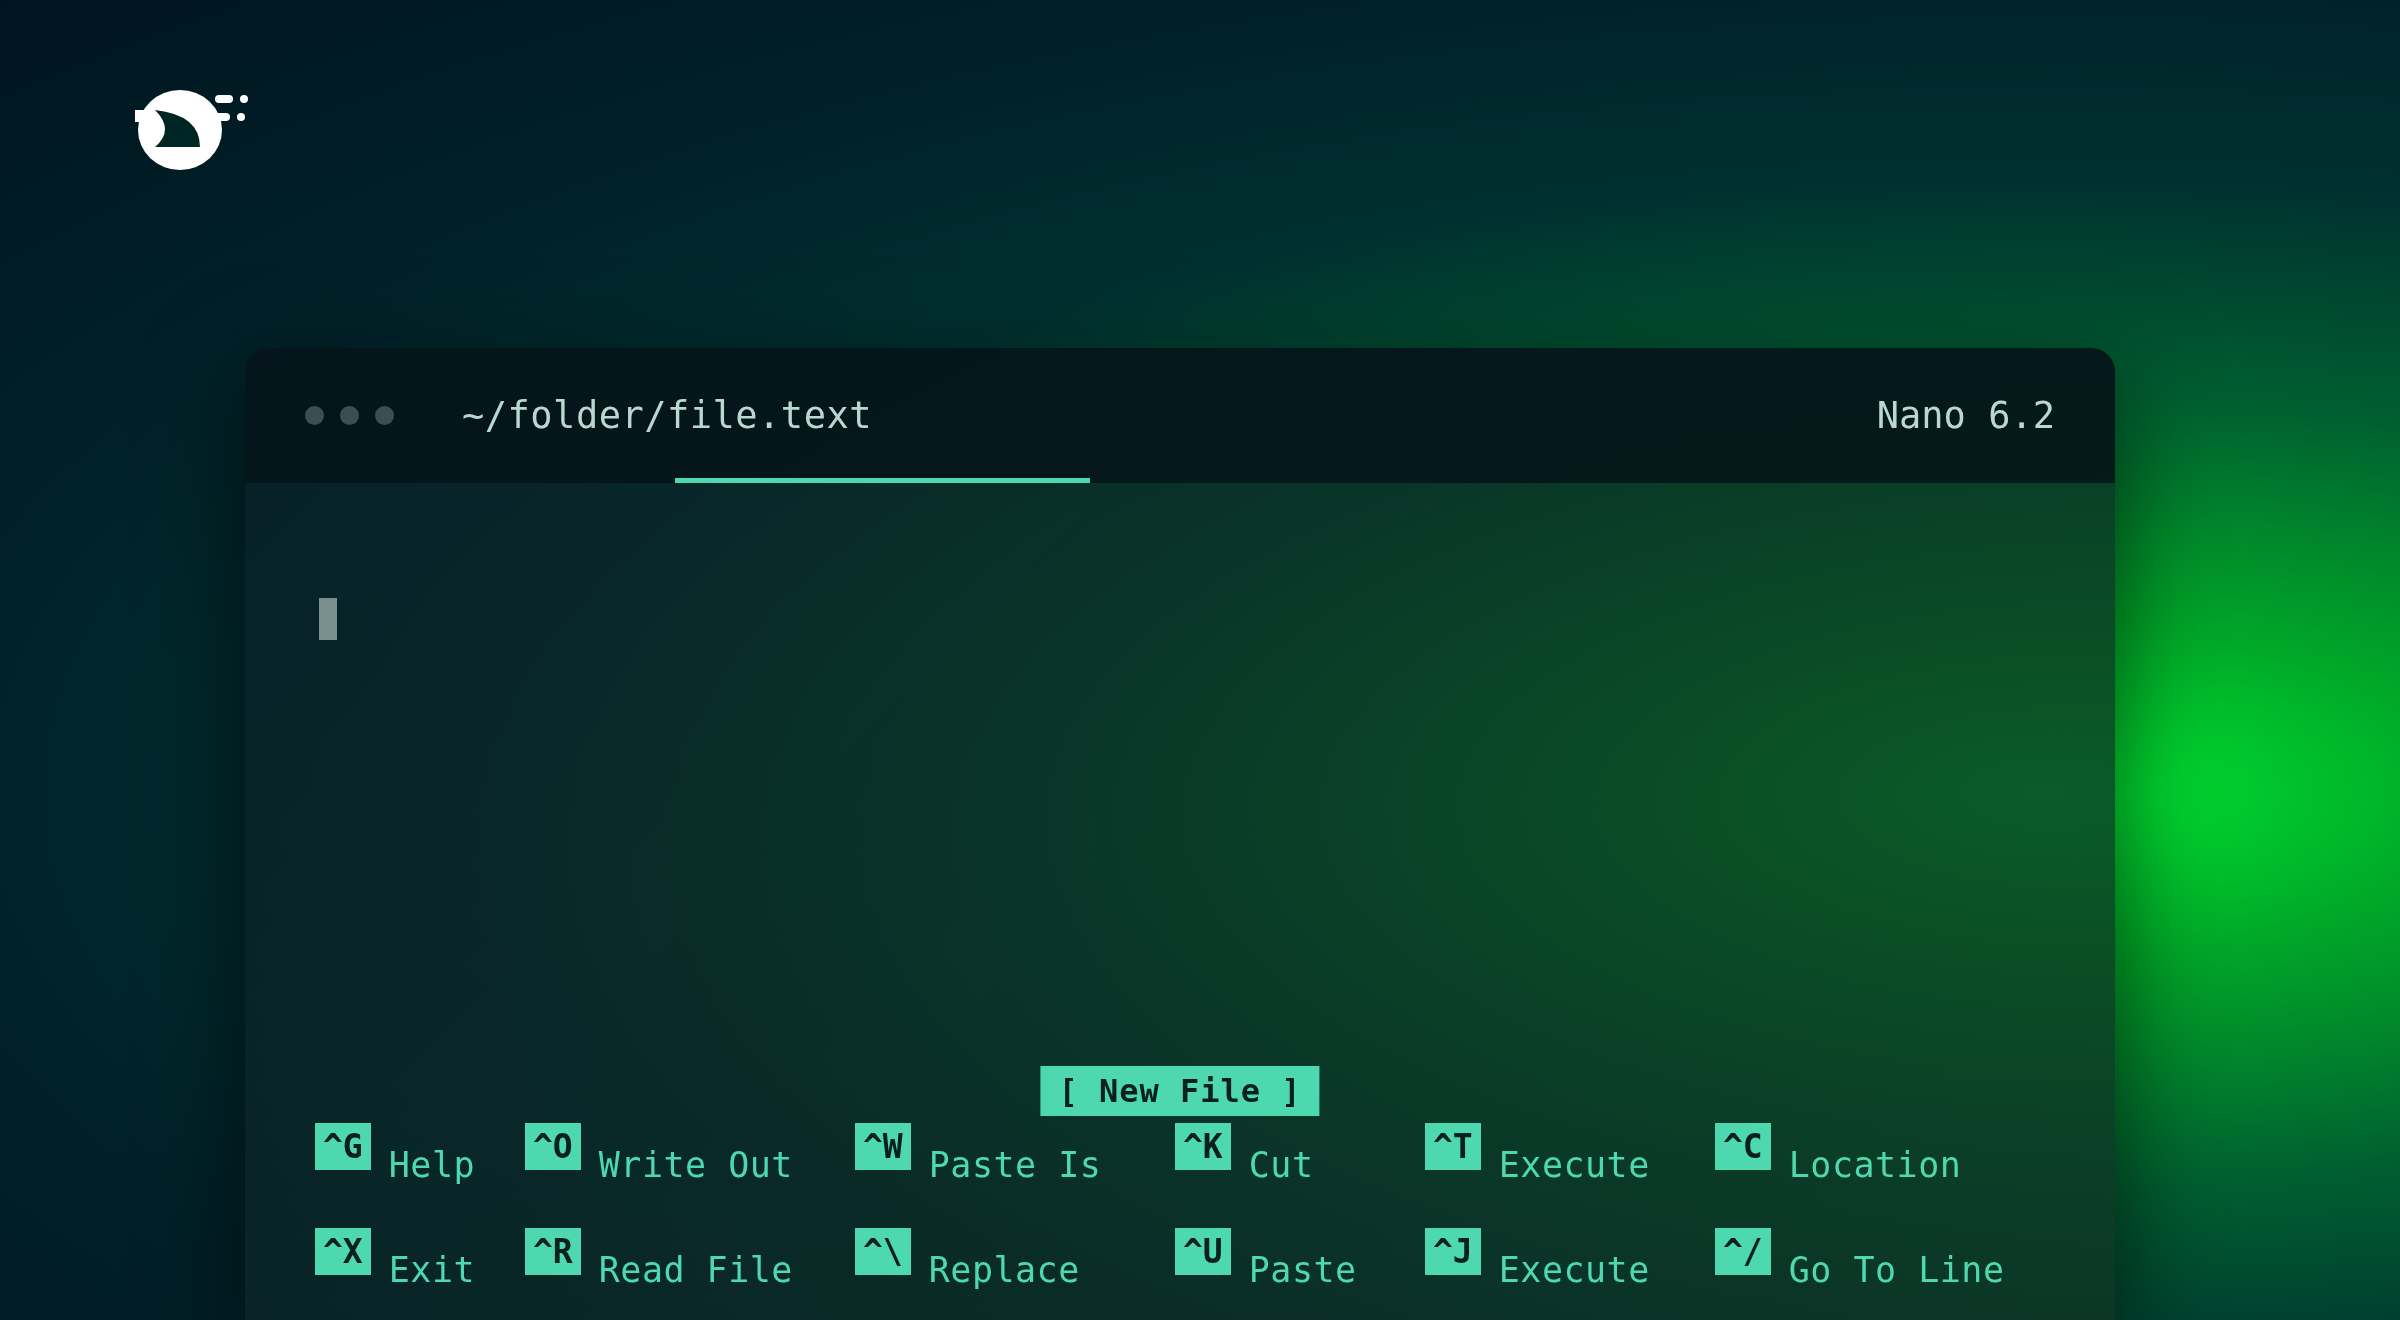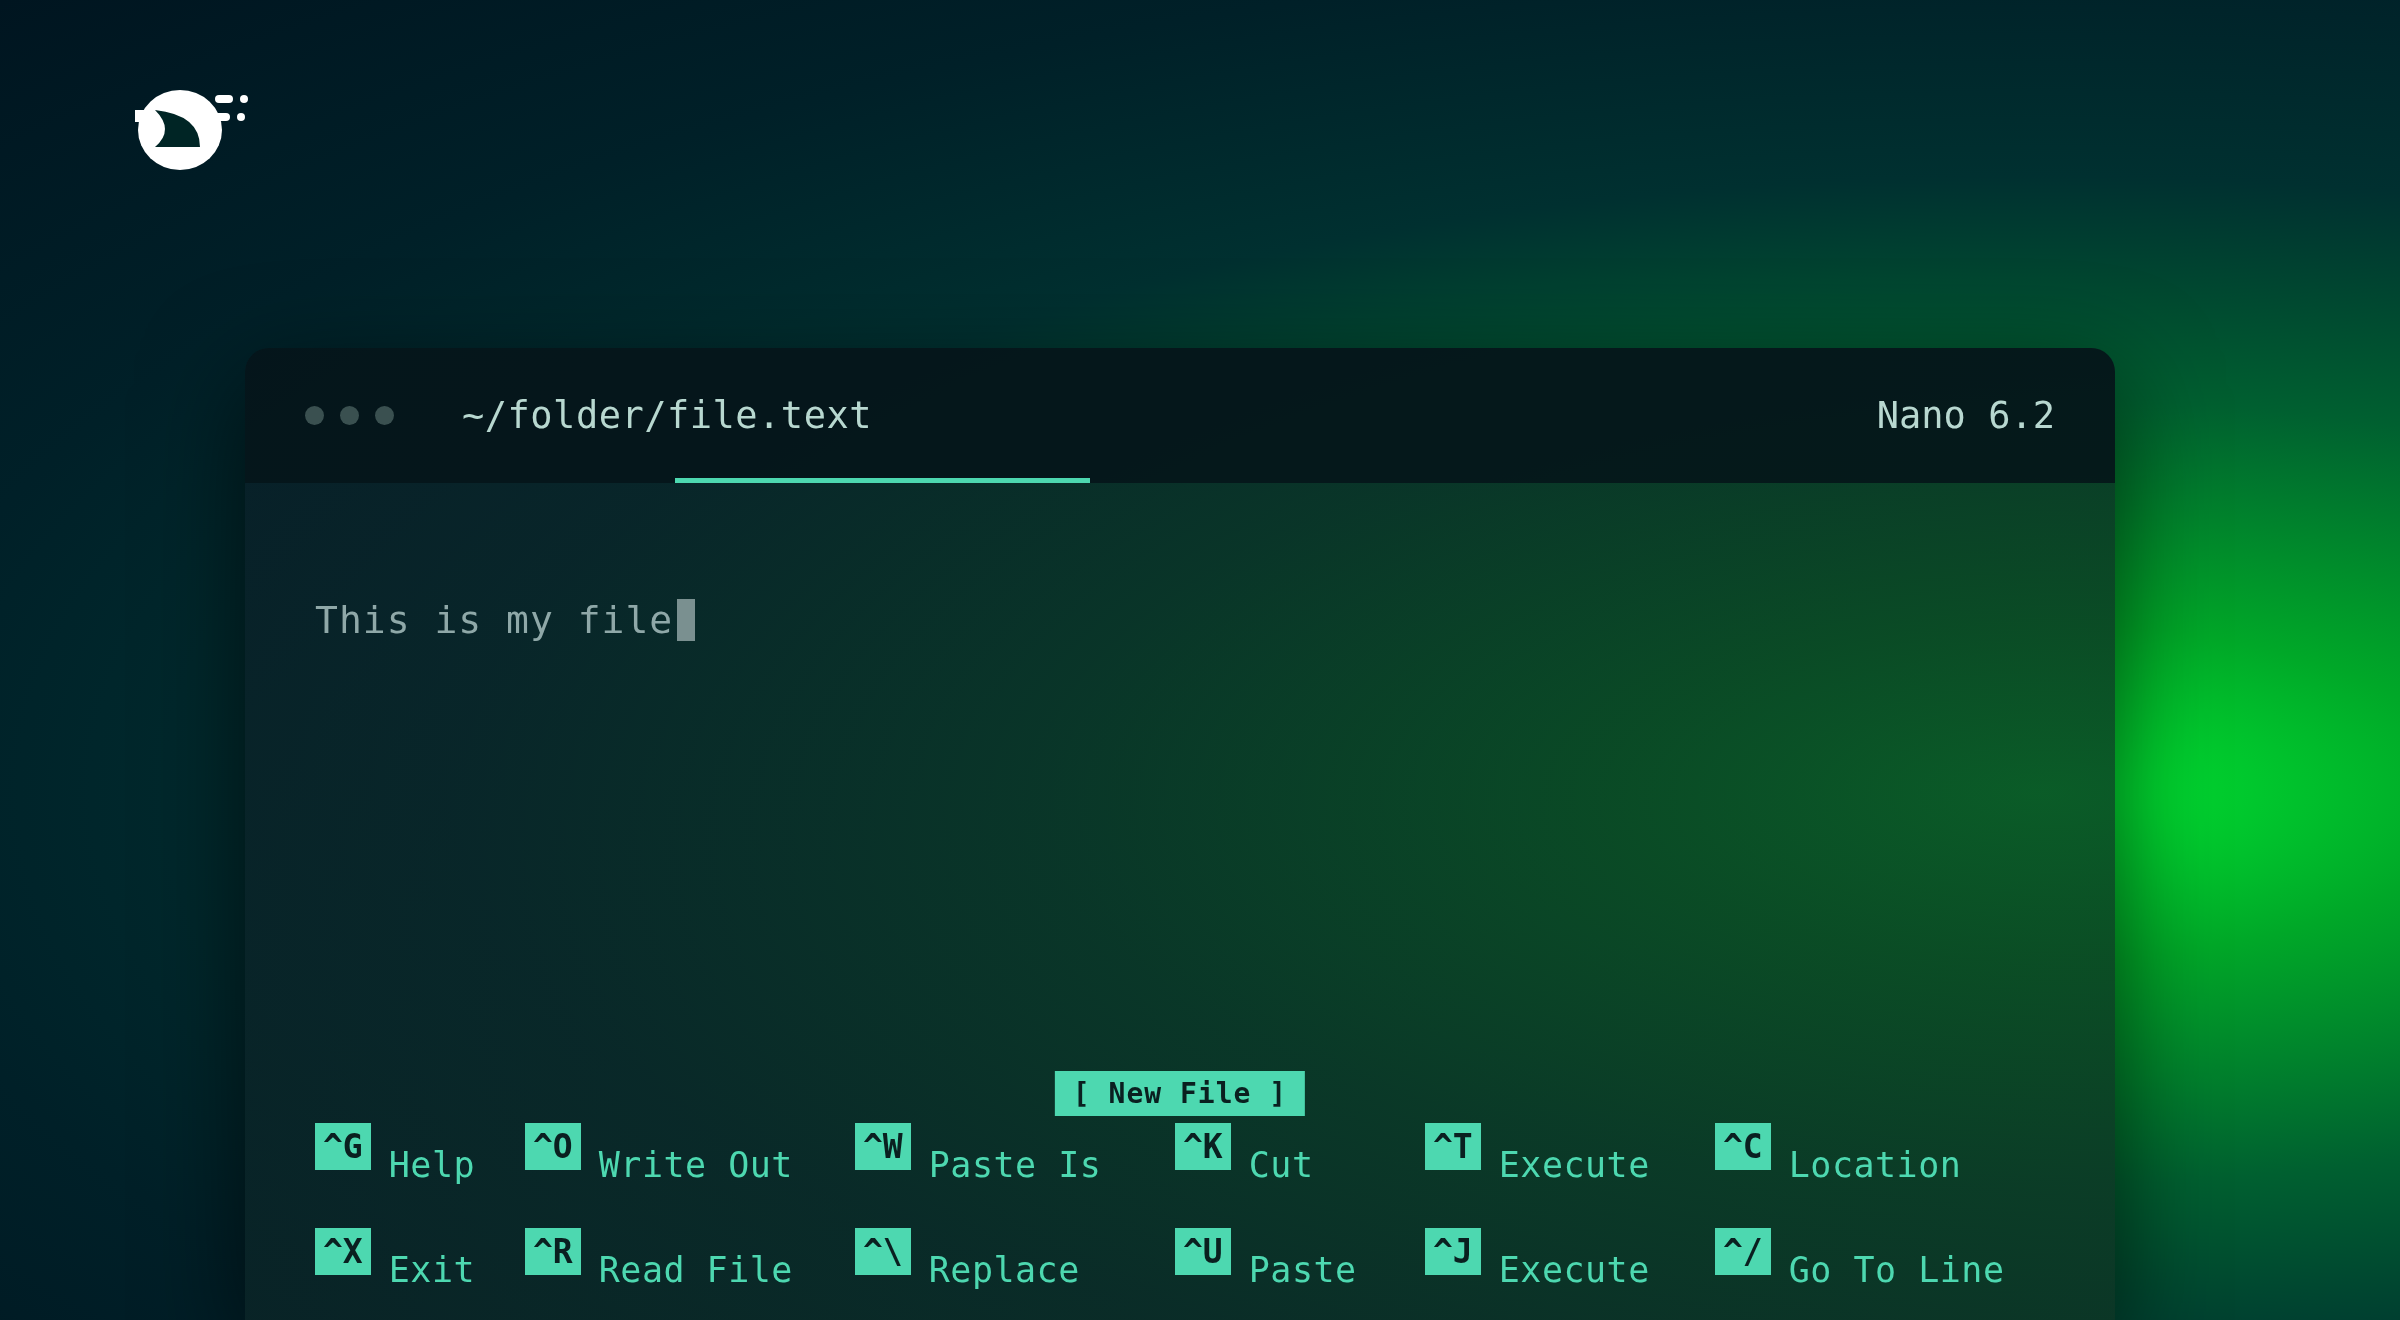--- a/index.html
+++ b/index.html
@@ -110,21 +110,21 @@
     .status-line {
       position: absolute;
       bottom: 210px;
       left: 50%;
       transform: translateX(-50%);
     }
     
     .status-badge {
       background: #4dd8b0;
       color: #0a2020;
-      font-size: 28px;
+      font-size: 32px;
       font-weight: bold;
       padding: 6px 18px;
       letter-spacing: 1px;
     }
     
     .shortcuts {
       position: absolute;
       bottom: 30px;
       left: 70px;
       right: 70px;
@@ -180,21 +180,20 @@
       <div class="window-control"></div>
       <div class="window-control"></div>
     </div>
     <div class="filepath">~/folder/file.text</div>
     <div class="titlebar-underline"></div>
     <div class="nano-version">Nano 6.2</div>
   </div>
 
   <div class="editor-body">
     <div class="file-content">
-      <span>This is my file</span>
       <span class="cursor"></span>
     </div>
 
     <div class="status-line">
       <span class="status-badge">[ New File ]</span>
     </div>
 
     <div class="shortcuts">
       <div class="shortcut">
         <span class="shortcut-key">^G</span>

